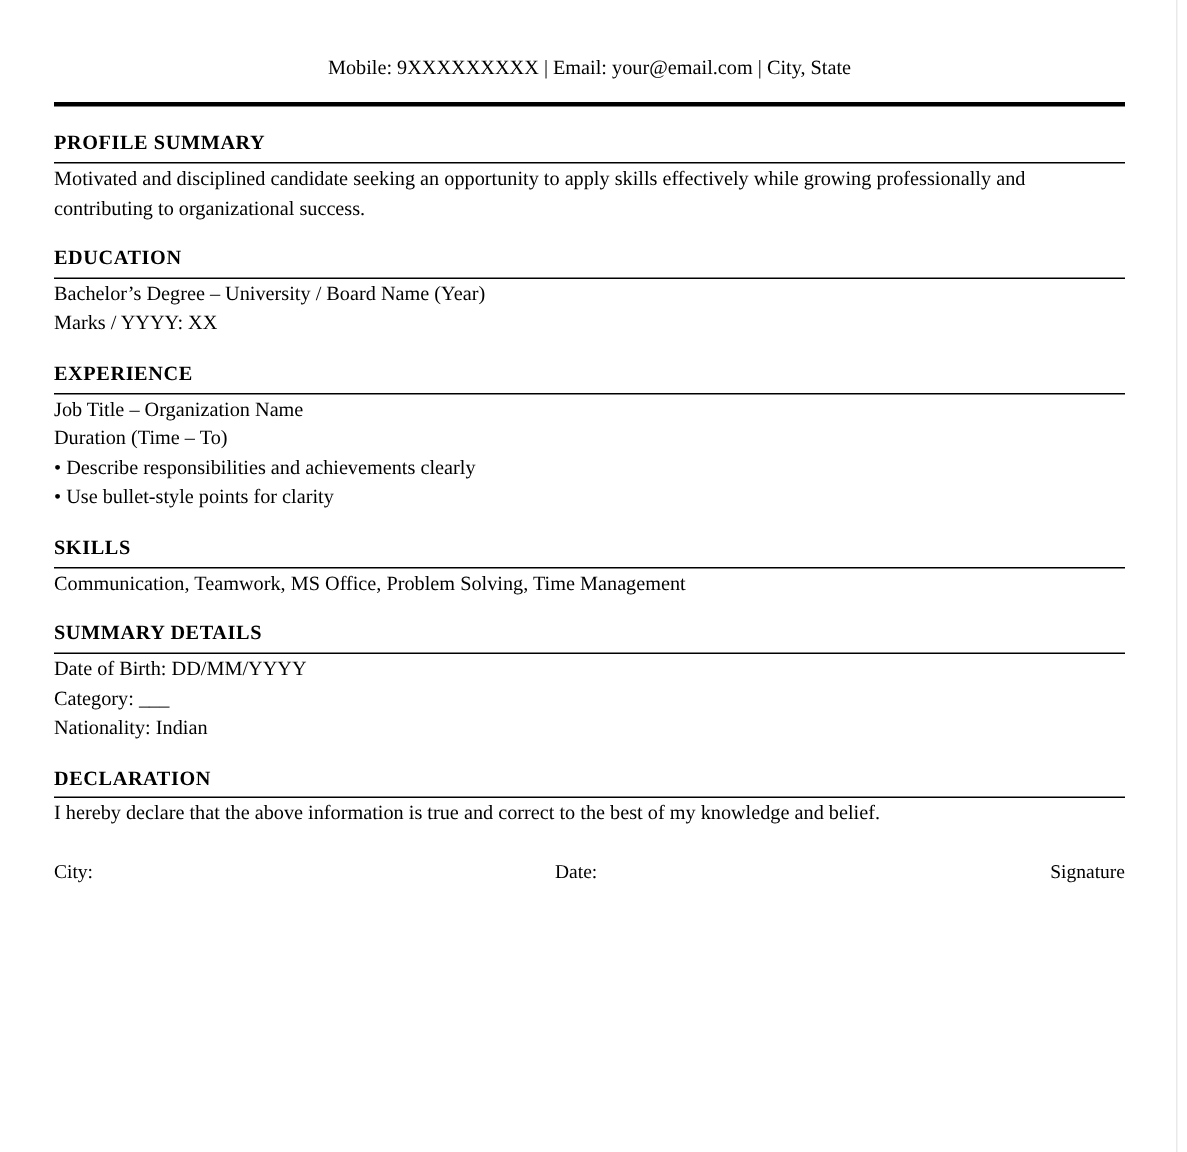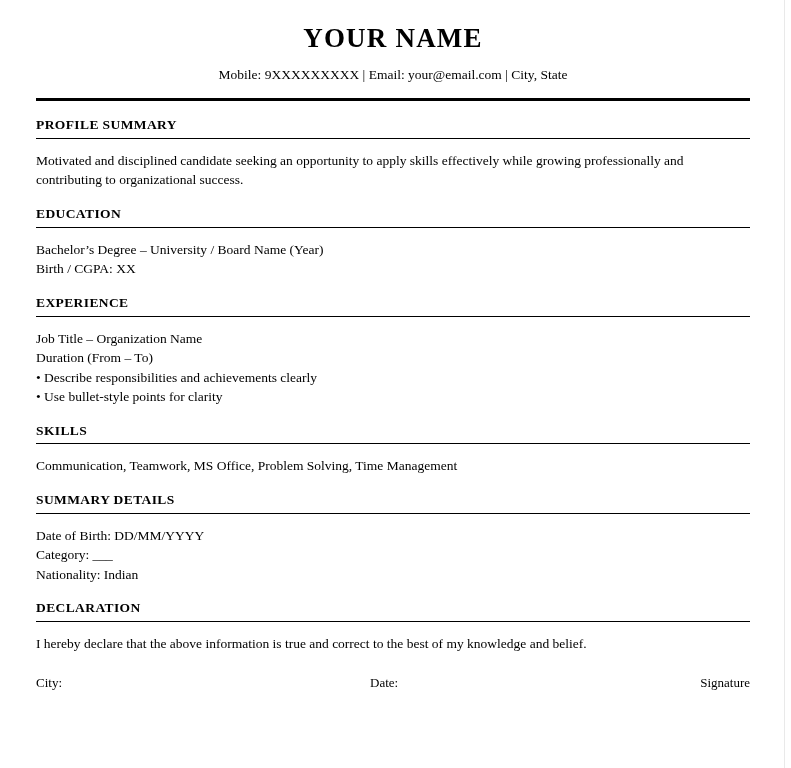--- a/index.html
+++ b/index.html
@@ -67,21 +67,21 @@
     margin-top: 16px;
   }
   .section-title {
     font-size: 13.5px;
     font-weight: bold;
     letter-spacing: 0.4px;
     line-height: 1.25;
     margin: 0;
   }
   .section-body {
-    margin-top: 12px;
+    margin-top: 0;
   }
   .line {
     font-size: 13.5px;
     line-height: 19.5px;
     margin: 0;
     white-space: pre-wrap;
   }
   .line.para {
     line-height: 19.5px;
   }
@@ -109,48 +109,47 @@
     top: 0;
   }
 </style>
 </head>
 <body>
 
 <div class="page">
   <div class="content">
 
     <div class="doc-header">
-      <div class="doc-name">YOUR NAME</div>
       <div class="doc-contact">Mobile: 9XXXXXXXXX | Email: your@email.com | City, State</div>
     </div>
 
     <div class="rule-thick"></div>
 
     <div id="sections-container">
         <div class="section">
           <div class="section-title">PROFILE SUMMARY</div>
           <div class="rule-thin"></div>
           <div class="section-body">
             <div class="line para">Motivated and disciplined candidate seeking an opportunity to apply skills effectively while growing professionally and contributing to organizational success.</div>
           </div>
         </div>
         <div class="section">
           <div class="section-title">EDUCATION</div>
           <div class="rule-thin"></div>
           <div class="section-body">
             <div class="line">Bachelor’s Degree – University / Board Name (Year)</div>
-            <div class="line">Birth / CGPA: XX</div>
+            <div class="line">Marks / YYYY: XX</div>
           </div>
         </div>
         <div class="section">
           <div class="section-title">EXPERIENCE</div>
           <div class="rule-thin"></div>
           <div class="section-body">
             <div class="line">Job Title – Organization Name</div>
-            <div class="line">Duration (From – To)</div>
+            <div class="line">Duration (Time – To)</div>
             <div class="line">• Describe responsibilities and achievements clearly</div>
             <div class="line">• Use bullet-style points for clarity</div>
           </div>
         </div>
         <div class="section">
           <div class="section-title">SKILLS</div>
           <div class="rule-thin"></div>
           <div class="section-body">
             <div class="line">Communication, Teamwork, MS Office, Problem Solving, Time Management</div>
           </div>

